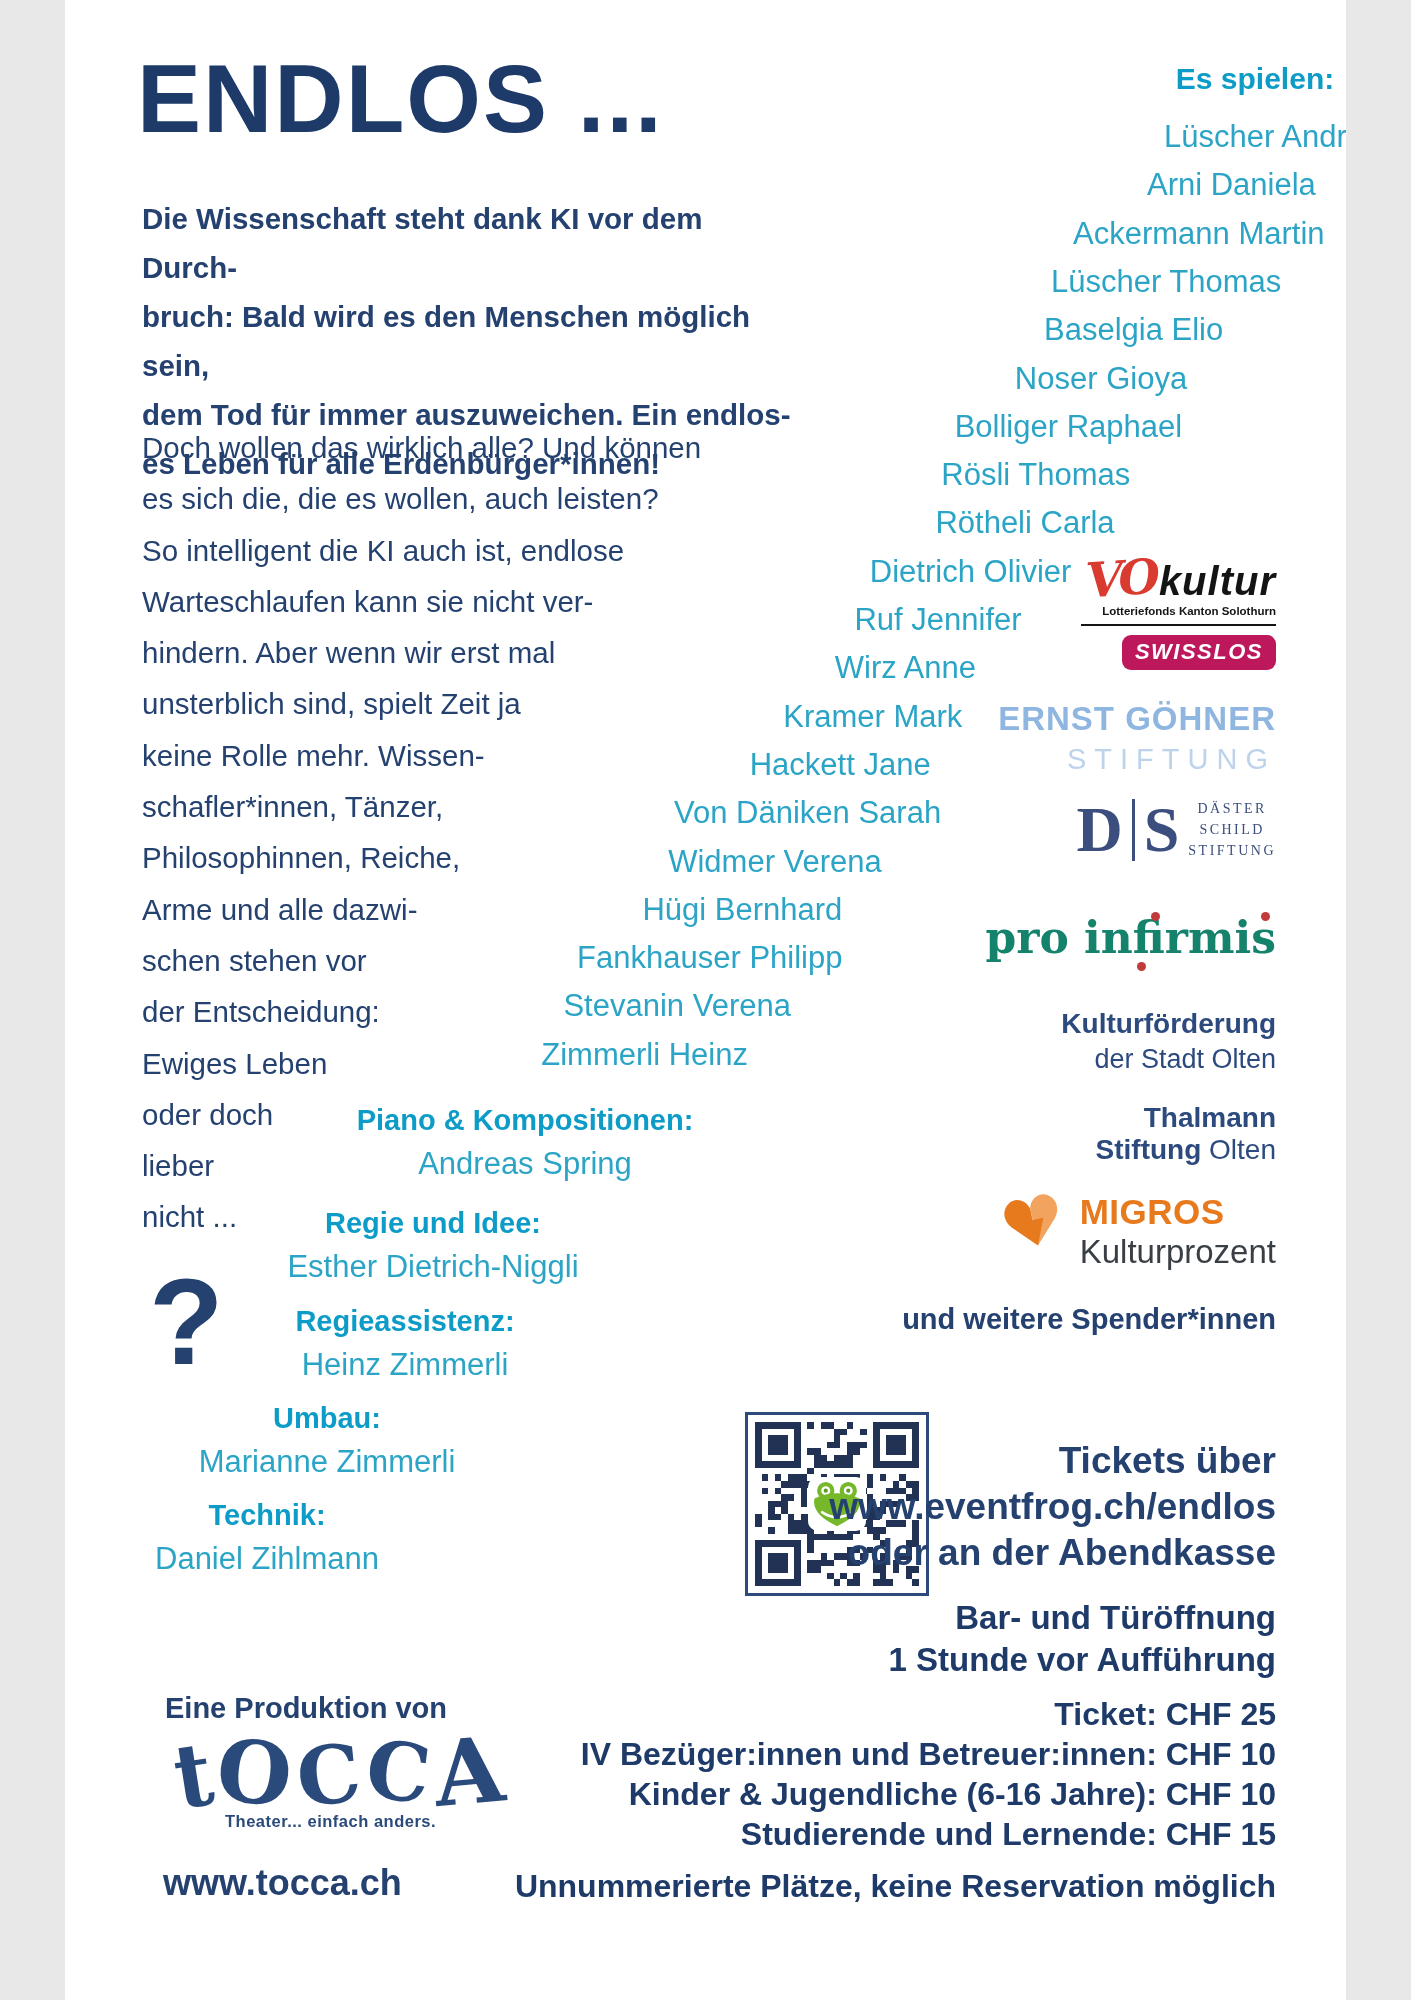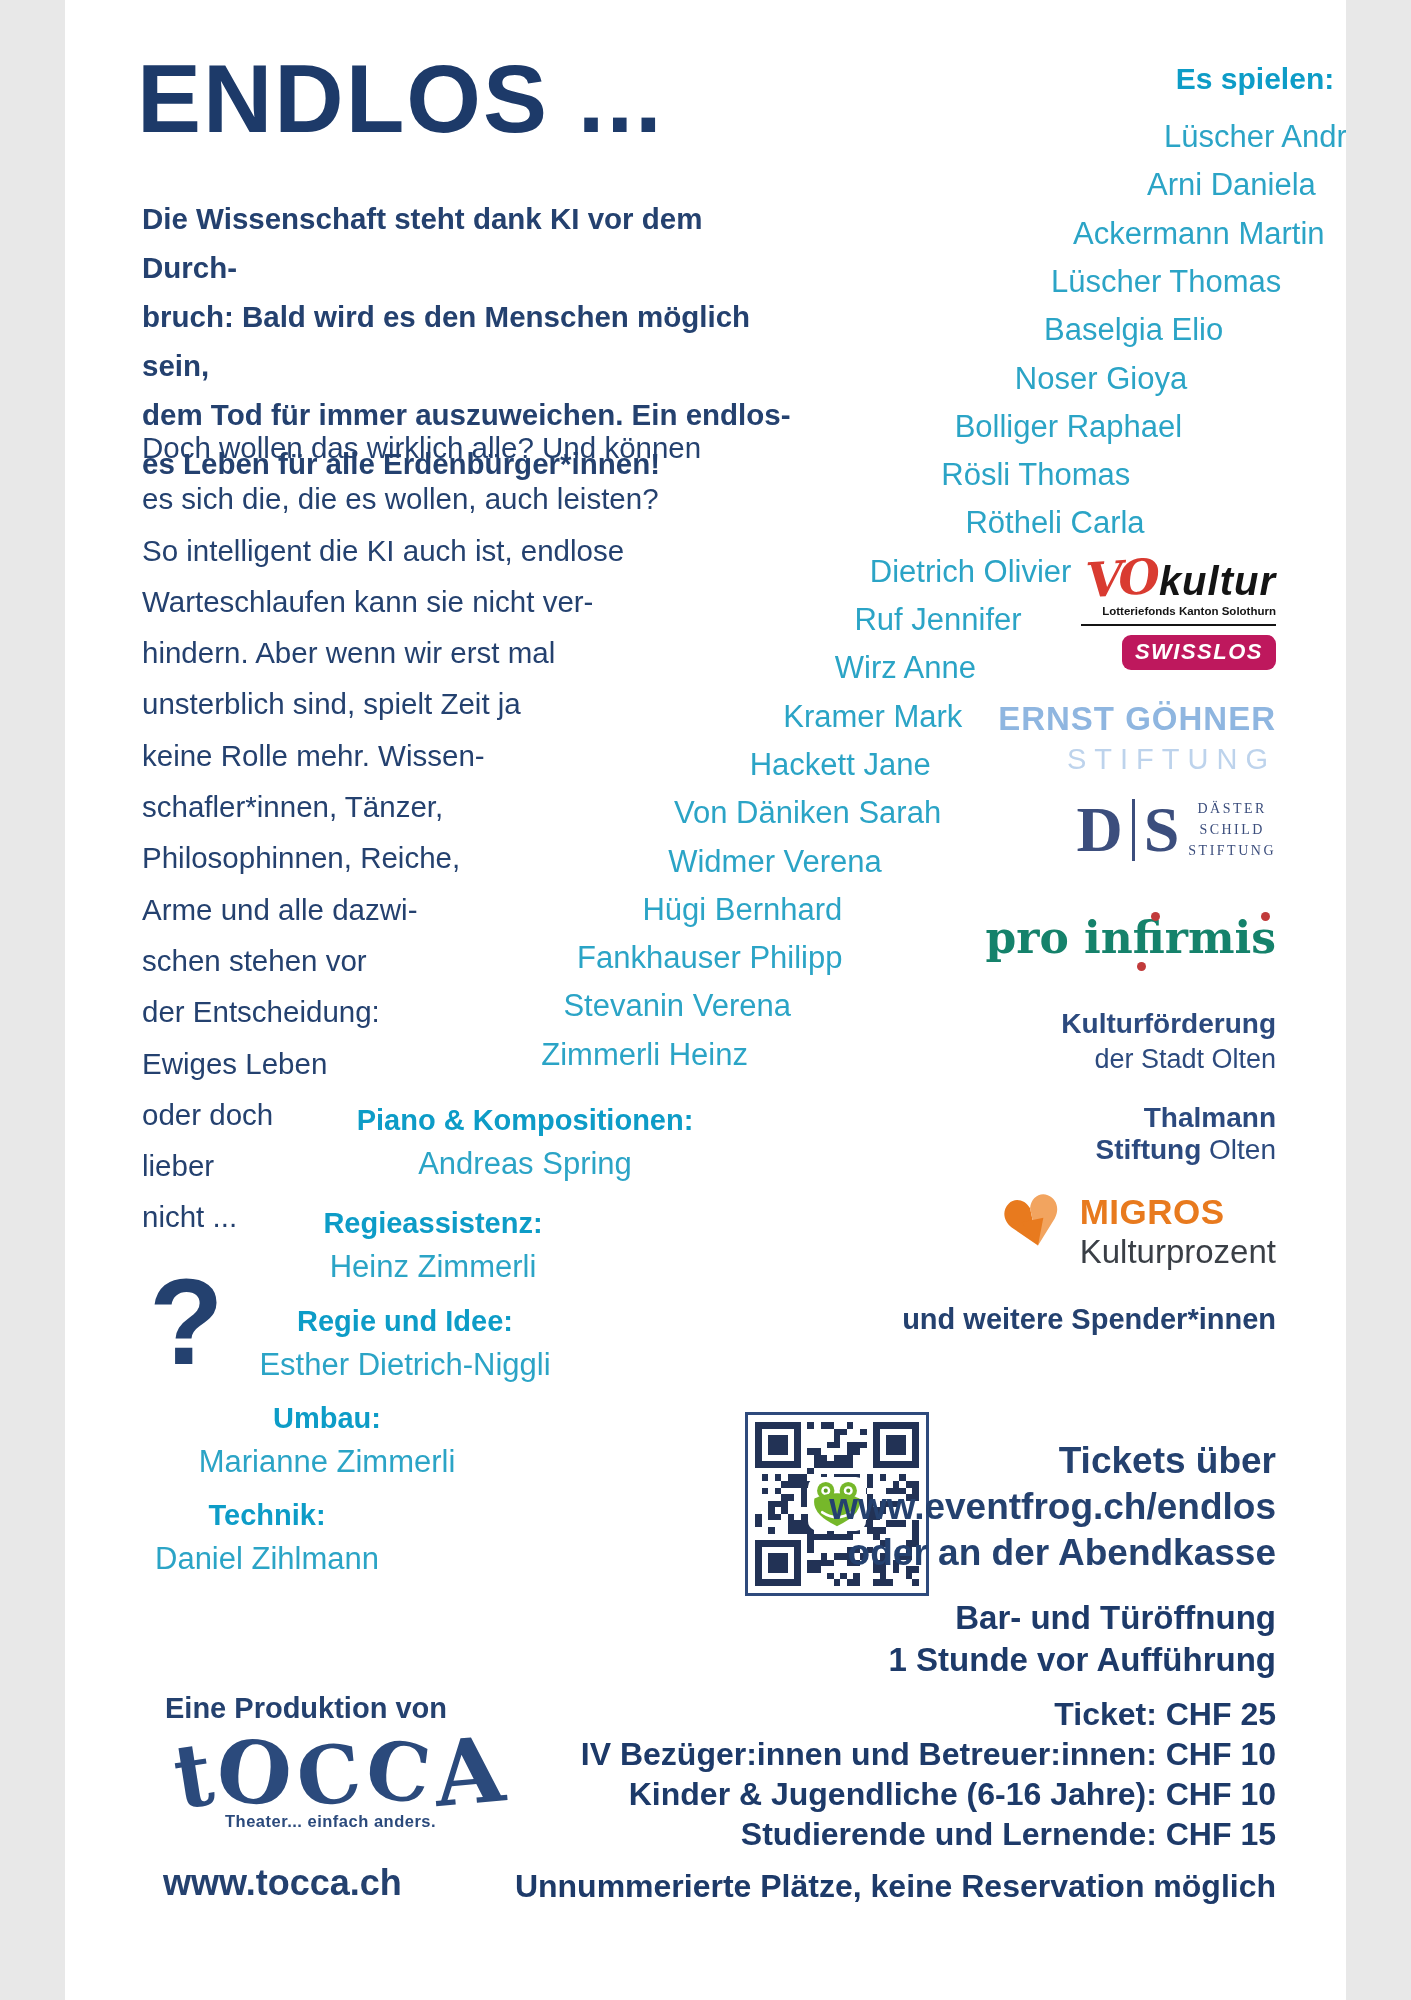--- a/index.html
+++ b/index.html
@@ -128,47 +128,47 @@
   <ul class="cast-names">
 
   <li style="left: 1192px; top: 112px;">Lüscher André</li>
       <li style="left: 1159.4px; top: 160.3px;">Arni Daniela</li>
       <li style="left: 1126.8px; top: 208.6px;">Ackermann Martin</li>
       <li style="left: 1094.2px; top: 256.9px;">Lüscher Thomas</li>
       <li style="left: 1061.6px; top: 305.2px;">Baselgia Elio</li>
       <li style="left: 1029px; top: 353.5px;">Noser Gioya</li>
       <li style="left: 996.4px; top: 401.8px;">Bolliger Raphael</li>
       <li style="left: 963.8px; top: 450.1px;">Rösli Thomas</li>
-      <li style="left: 983px; top: 498.4px;">Rötheli Carla</li>
+      <li style="left: 953px; top: 498.4px;">Rötheli Carla</li>
       <li style="left: 898.6px; top: 546.7px;">Dietrich Olivier</li>
       <li style="left: 866px; top: 595px;">Ruf Jennifer</li>
       <li style="left: 833.4px; top: 643.3px;">Wirz Anne</li>
       <li style="left: 800.8px; top: 691.6px;">Kramer Mark</li>
       <li style="left: 768.2px; top: 739.9px;">Hackett Jane</li>
       <li style="left: 735.6px; top: 788.2px;">Von Däniken Sarah</li>
       <li style="left: 703px; top: 836.5px;">Widmer Verena</li>
       <li style="left: 670.4px; top: 884.8px;">Hügi Bernhard</li>
       <li style="left: 637.8px; top: 933.1px;">Fankhauser Philipp</li>
       <li style="left: 605.2px; top: 981.4px;">Stevanin Verena</li>
       <li style="left: 572.6px; top: 1029.7px;">Zimmerli Heinz</li>
     </ul>
 
   <div class="credits-layer">
 
   <div class="credit-block">
       <div class="credit-role">Piano &amp; Kompositionen:</div>
       <div class="credit-name">Andreas Spring</div>
     </div>
       <div class="credit-block">
+      <div class="credit-role">Regie und Idee:</div>
+      <div class="credit-name">Esther Dietrich-Niggli</div>
+    </div>
+      <div class="credit-block">
       <div class="credit-role">Regieassistenz:</div>
       <div class="credit-name">Heinz Zimmerli</div>
-    </div>
-      <div class="credit-block">
-      <div class="credit-role">Regie und Idee:</div>
-      <div class="credit-name">Esther Dietrich-Niggli</div>
     </div>
       <div class="credit-block">
       <div class="credit-role">Umbau:</div>
       <div class="credit-name">Marianne Zimmerli</div>
     </div>
       <div class="credit-block">
       <div class="credit-role">Technik:</div>
       <div class="credit-name">Daniel Zihlmann</div>
     </div>
     </div>

